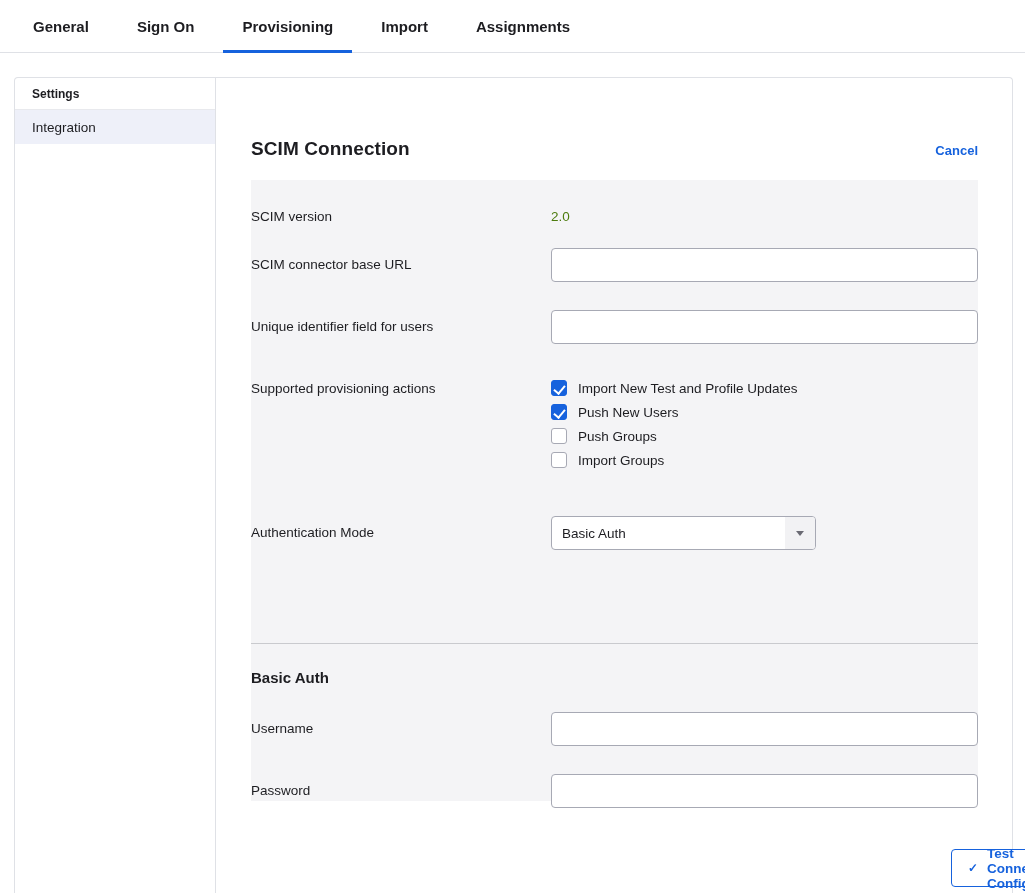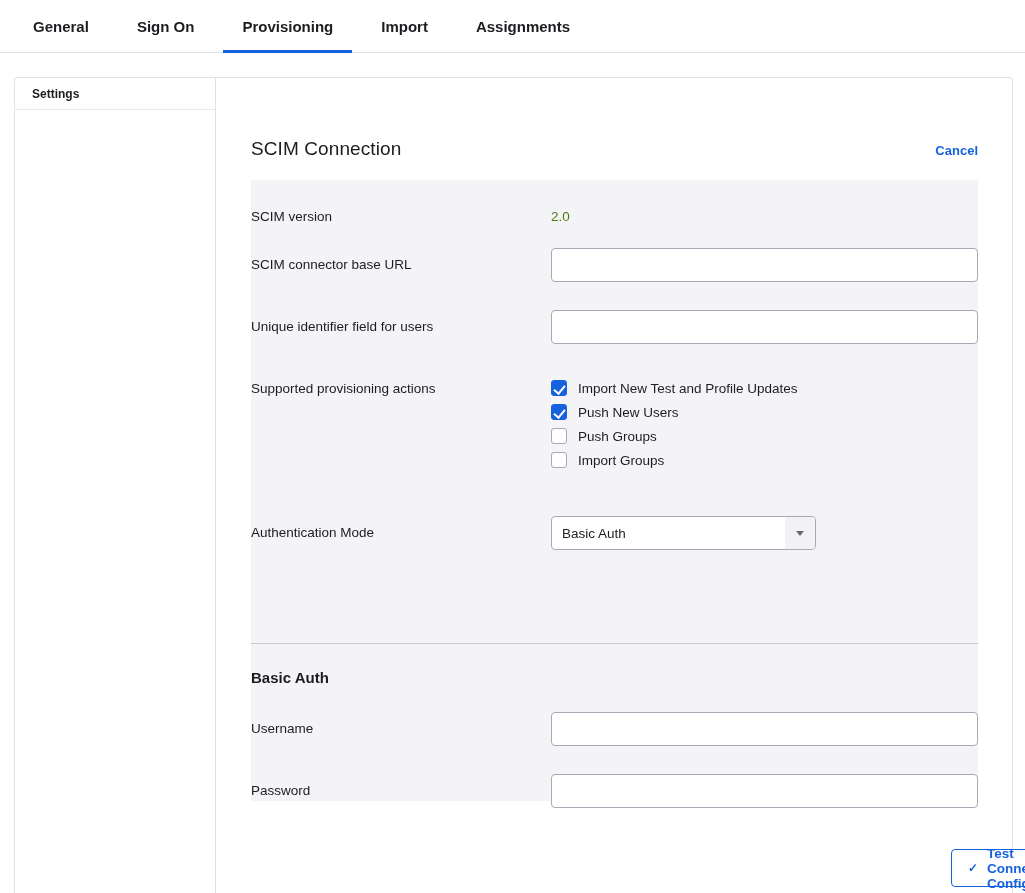--- a/index.html
+++ b/index.html
@@ -58,21 +58,21 @@
     background: #ffffff;
     border: 1px solid #dfe1e6;
     border-left: none; border-bottom: none;
     border-top-right-radius: 4px;
   }
 
   .panel-head {
     position: absolute; left: 35px; top: 60px; width: 727px;
     display: flex; align-items: baseline; justify-content: space-between;
   }
-  .panel-title { font-size: 19px; font-weight: normal; color: #1d1d21; letter-spacing: 0.1px; }
+  .panel-title { font-size: 19px; font-weight: bold; color: #1d1d21; letter-spacing: 0.1px; }
   .link-blue {
     font-size: 13px; font-weight: bold; color: #1662dd;
     cursor: pointer; text-decoration: none;
   }
 
   
   .form-block {
     position: absolute; left: 35px; top: 102px; width: 727px; height: 621px;
     background: #f4f4f6;
   }
@@ -175,20 +175,23 @@
       <div class="tab">
         <span>Assignments</span>
       </div>
     </div>
   </div>
 
   <div class="sidebar">
     <div class="sidebar-header">
       <span>Settings</span>
     </div>
+    <div class="sidebar-item selected">
+      <span>Integration</span>
+    </div>
   </div>
 
   <div class="main">
 
     <div class="panel-head">
       <div class="panel-title">SCIM Connection</div>
       <div class="link-blue">Cancel</div>
     </div>
 
     <div class="form-block">

